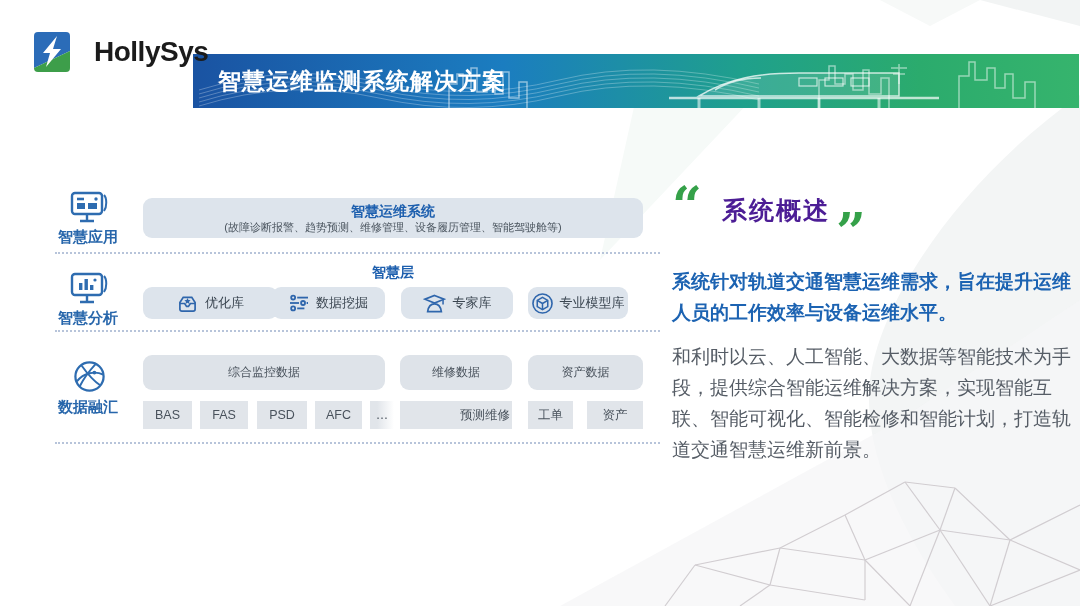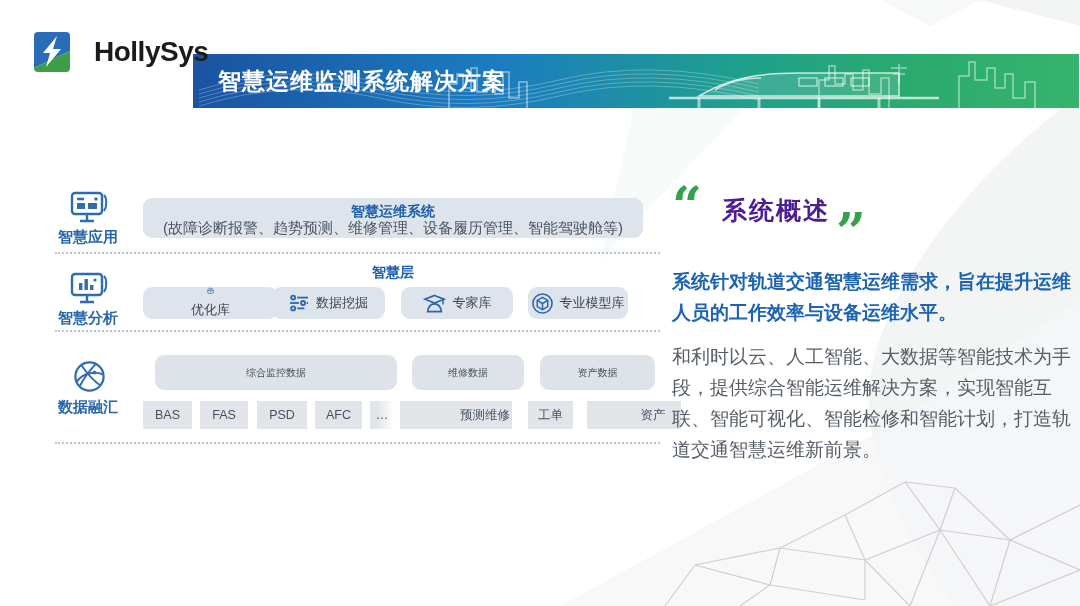--- a/index.html
+++ b/index.html
@@ -30,33 +30,33 @@
   
   .side-icon{z-index:2;}
   .side-label{z-index:2;font-size:15px;font-weight:bold;color:#2766ab;text-align:center;width:76px;left:50px;}
   .divider{left:55px;width:605px;height:0;border-top:2px dotted #b7c4da;z-index:1;}
 
   .big-box{
     background:#dde4ec;border-radius:9px;z-index:2;
     display:flex;flex-direction:column;align-items:center;justify-content:center;
   }
   .big-box .bb-title{font-size:14px;font-weight:bold;color:#1d5fae;line-height:18px;}
-  .big-box .bb-sub{font-size:15px;color:#4b555f;line-height:15px;}
+  .big-box .bb-sub{font-size:11px;color:#4b555f;line-height:15px;}
 
   .layer-title{left:143px;top:264px;width:500px;text-align:center;font-size:14px;font-weight:bold;color:#1d5fae;z-index:2;}
 
   .cap-box{
     top:287px;height:32px;background:#dde4ec;border-radius:9px;z-index:2;
     display:flex;align-items:center;justify-content:center;gap:7px;
     font-size:13px;color:#3a4550;
   }
   .grp-box{
     top:355px;height:35px;background:#dee3e9;border-radius:9px;z-index:2;
     display:flex;align-items:center;justify-content:center;
-    font-size:10px;color:#49525c;margin-left:12px;
+    font-size:12px;color:#49525c;
   }
   .sm-box{
     top:401px;height:28px;background:#e1e5ea;border-radius:0;z-index:2;
     display:flex;align-items:center;justify-content:center;
     font-size:12.5px;color:#49525c;
   }
   .sm-box.fade{background:linear-gradient(90deg,#e1e5ea 30%,rgba(225,229,234,0) 100%);}
 
   
   .quote{font-family:"DejaVu Serif", serif;font-weight:bold;color:#35a149;z-index:2;line-height:1;}
@@ -162,21 +162,21 @@
   <rect x="14.5" y="7" width="3.4" height="11" fill="#2e6cb0"></rect>
   <rect x="20" y="13" width="3.4" height="5" fill="#2e6cb0"></rect>
   <circle cx="25" cy="8" r="1.6" fill="#2e6cb0"></circle>
   <path d="M17 23 V29 M10 30 H24" stroke="#2e6cb0" stroke-width="2.4" fill="none"></path>
   <path d="M34 4 c3 3 3 12 0 16" stroke="#2e6cb0" stroke-width="2" fill="none"></path>
 </svg>
 <div class="abs side-label" style="top:309px;">智慧分析</div>
 
 <div class="abs layer-title">智慧层</div>
 
-<div class="abs cap-box" style="left:143px;width:135px;flex-direction:column;">
+<div class="abs cap-box" style="left:143px;width:135px;">
   <svg width="21" height="19" viewBox="0 0 22 20">
     <path d="M3 9 L6.5 3.5 H15.5 L19 9 V16 C19 17.1 18.1 18 17 18 H5 C3.9 18 3 17.1 3 16 Z" fill="none" stroke="#2f66ac" stroke-width="1.8"></path>
     <path d="M3 10 H8 L10 13 H12 L14 10 H19" fill="none" stroke="#2f66ac" stroke-width="1.8"></path>
     <path d="M11 4.2 L12 6.4 L14.3 6.7 L12.6 8.2 L13.1 10.4 L11 9.3 L8.9 10.4 L9.4 8.2 L7.7 6.7 L10 6.4 Z" fill="#2f66ac"></path>
   </svg>
   <span>优化库</span>
 </div>
 
 <div class="abs cap-box" style="left:272px;width:113px;">
   <svg width="20" height="18" viewBox="0 0 22 20">
@@ -227,21 +227,21 @@
 <div class="abs grp-box" style="left:528px;width:115px;">资产数据</div>
 
 <div class="abs sm-box" style="left:143px;width:49px;">BAS</div>
 <div class="abs sm-box" style="left:200px;width:48px;">FAS</div>
 <div class="abs sm-box" style="left:257px;width:50px;">PSD</div>
 <div class="abs sm-box" style="left:315px;width:47px;">AFC</div>
 <div class="abs sm-box fade" style="left:370px;width:24px;">…</div>
 <div class="abs sm-box" style="left:400px;width:52px;padding-left:46px;">巡检</div>
 <div class="abs sm-box" style="left:458px;width:54px;">预测维修</div>
 <div class="abs sm-box" style="left:528px;width:45px;">工单</div>
-<div class="abs sm-box" style="left:587px;width:56px;padding-left:38px;">资产</div>
+<div class="abs sm-box" style="left:587px;width:56px;">资产</div>
 
 <div class="abs divider" style="top:442px;"></div>
 
 <div class="abs quote" style="left:672px;top:180px;font-size:52px;">“</div>
 <div class="abs ov-title">系统概述</div>
 <div class="abs quote" style="left:836px;top:206px;font-size:52px;">”</div>
 
 <div class="abs ov-p1">系统针对轨道交通智慧运维需求，旨在提升运维人员的工作效率与设备运维水平。</div>
 <div class="abs ov-p2">和利时以云、人工智能、大数据等智能技术为手段，提供综合智能运维解决方案，实现智能互联、智能可视化、智能检修和智能计划，打造轨道交通智慧运维新前景。</div>
 

